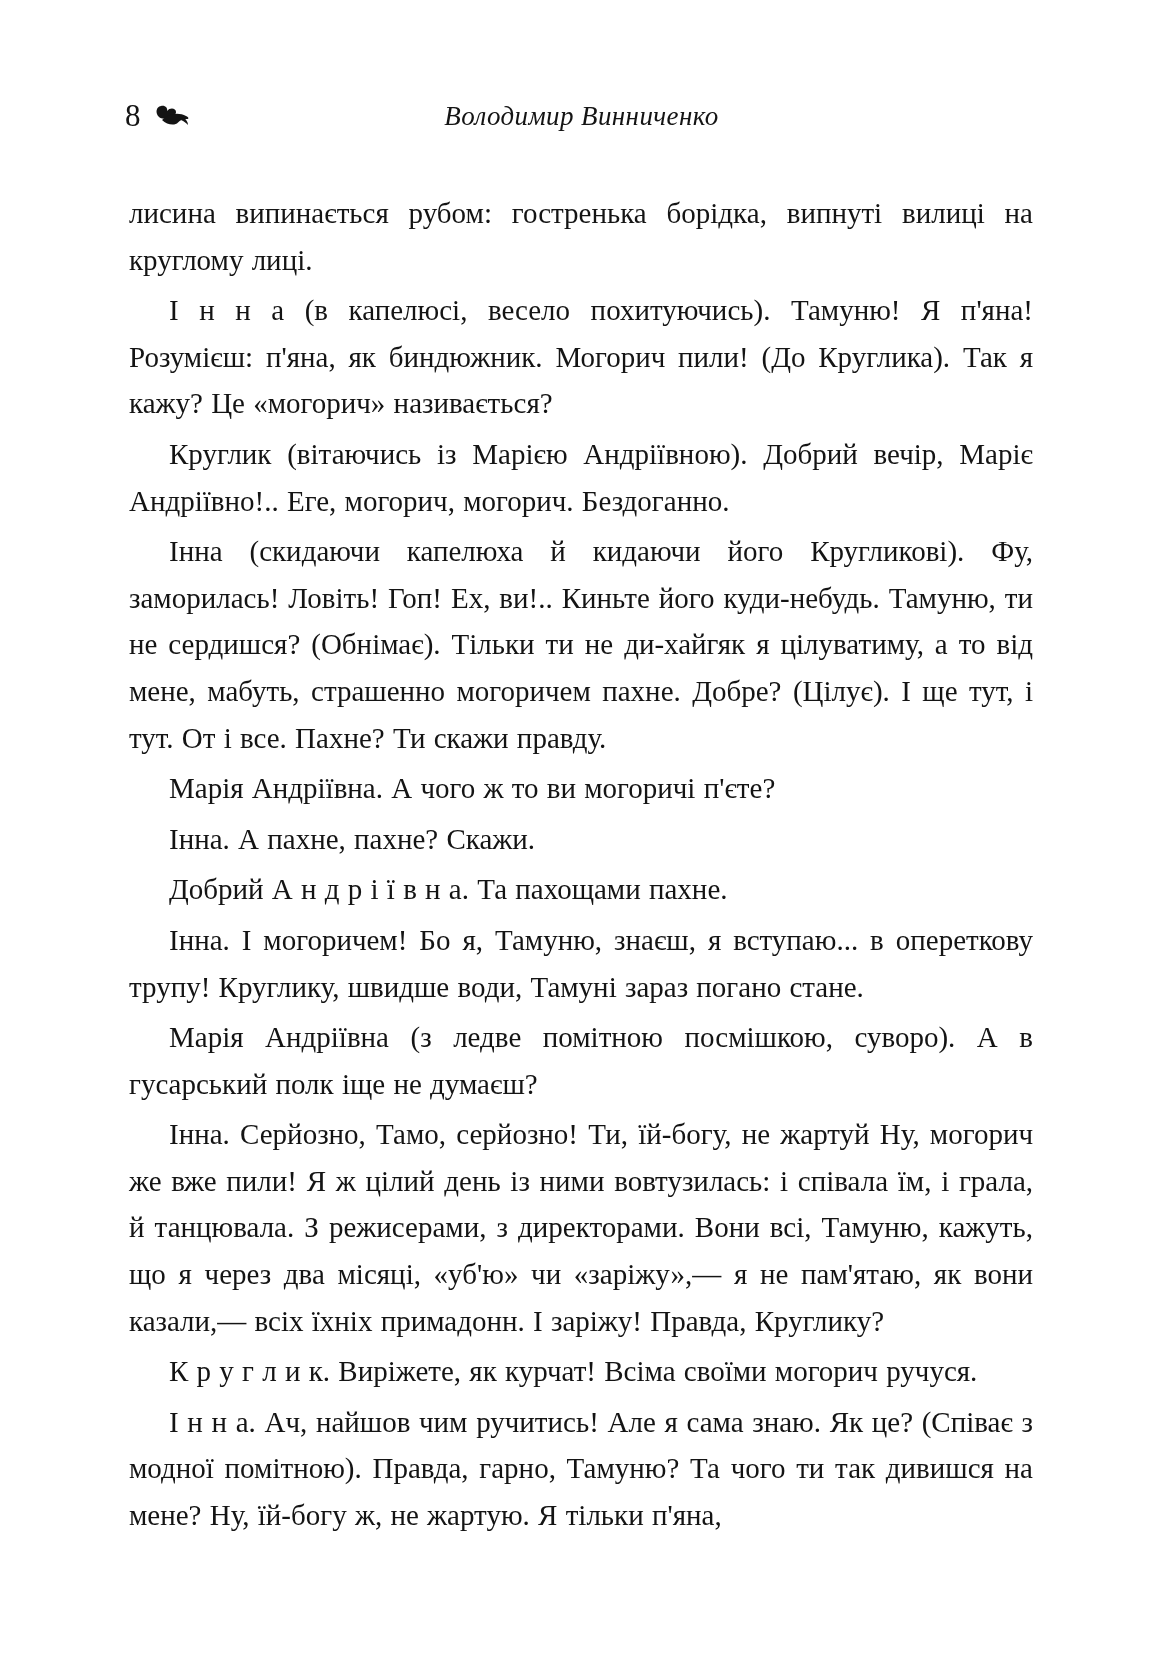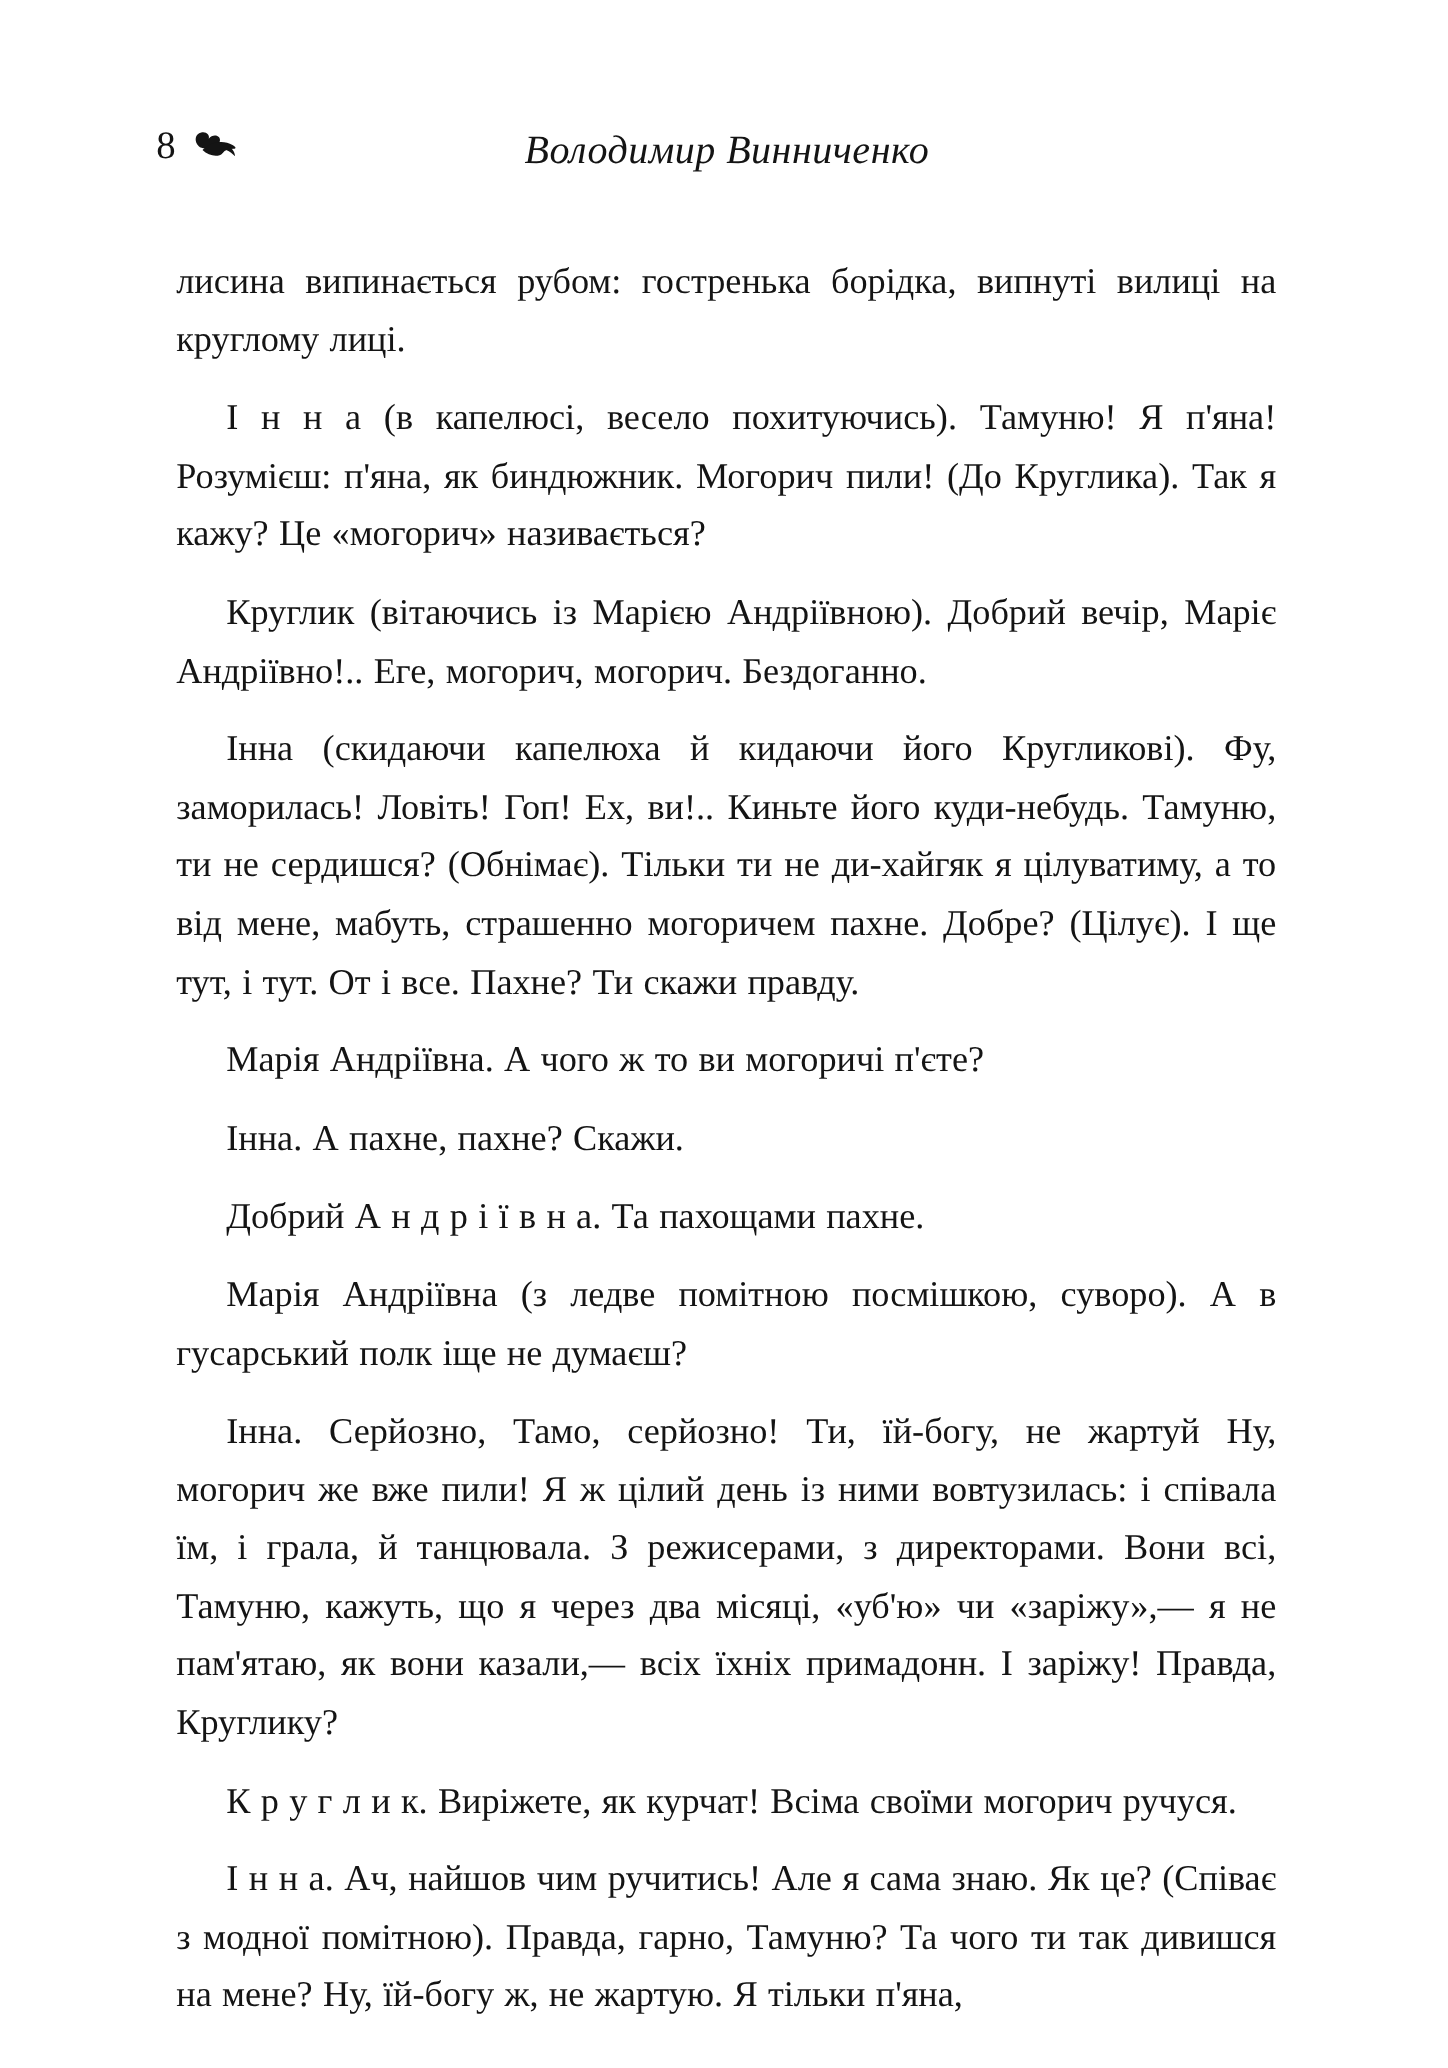--- a/index.html
+++ b/index.html
@@ -32,35 +32,35 @@
   }
   .ornament { display: inline-flex; align-items: center; }
   .ornament svg { display: block; }
   .running-title {
     position: absolute;
     left: 0;
     right: 0;
     top: 3px;
     text-align: center;
     font-style: italic;
-    font-size: 32px;
+    font-size: 27px;
     letter-spacing: 0.4px;
   }
 
   .text-block {
     position: absolute;
     left: 125px;
     top: 186px;
     width: 912px;
     font-size: 29px;
     line-height: 46.6px;
     text-align: justify;
     word-spacing: 1px;
   }
-  .para { margin: 16px; text-indent: 40px; }
+  .para { margin: 4px; text-indent: 40px; }
   .para.no-indent { text-indent: 0; }
 </style>
 </head>
 <body>
 
 <div class="page">
 
   <header class="page-header">
     <div class="folio">
       <span>8</span>
@@ -76,19 +76,20 @@
   </header>
 
   <main class="text-block">
     <p class="para no-indent">лисина випинається рубом: гостренька борідка, випнуті вилиці на круглому лиці.</p>
     <p class="para">І н н а (в капелюсі, весело похитуючись). Тамуню! Я п'яна! Розумієш: п'яна, як биндюжник. Могорич пили! (До Круглика). Так я кажу? Це «могорич» називається?</p>
     <p class="para">Круглик (вітаючись із Марією Андріївною). Добрий вечір, Маріє Андріївно!.. Еге, могорич, могорич. Бездоганно.</p>
     <p class="para">Інна (скидаючи капелюха й кидаючи його Кругликові). Фу, заморилась! Ловіть! Гоп! Ех, ви!.. Киньте його куди-небудь. Тамуню, ти не сердишся? (Обнімає). Тільки ти не ди-хайгяк я цілуватиму, а то від мене, мабуть, страшенно могоричем пахне. Добре? (Цілує). І ще тут, і тут. От і все. Пахне? Ти скажи правду.</p>
     <p class="para">Марія Андріївна. А чого ж то ви могоричі п'єте?</p>
     <p class="para">Інна. А пахне, пахне? Скажи.</p>
     <p class="para">Добрий А н д р і ї в н а. Та пахощами пахне.</p>
+    <p class="para">Інна. І могоричем! Бо я, Тамуню, знаєш, я вступаю... в опереткову трупу! Круглику, швидше води, Тамуні зараз погано стане.</p>
     <p class="para">Марія Андріївна (з ледве помітною посмішкою, суворо). А в гусарський полк іще не думаєш?</p>
     <p class="para">Інна. Серйозно, Тамо, серйозно! Ти, їй-богу, не жартуй Ну, могорич же вже пили! Я ж цілий день із ними вовтузилась: і співала їм, і грала, й танцювала. З режисерами, з директорами. Вони всі, Тамуню, кажуть, що я через два місяці, «уб'ю» чи «заріжу»,— я не пам'ятаю, як вони казали,— всіх їхніх примадонн. І заріжу! Правда, Круглику?</p>
     <p class="para">К р у г л и к. Виріжете, як курчат! Всіма своїми могорич ручуся.</p>
     <p class="para">І н н а. Ач, найшов чим ручитись! Але я сама знаю. Як це? (Співає з модної помітною). Правда, гарно, Тамуню? Та чого ти так дивишся на мене? Ну, їй-богу ж, не жартую. Я тільки п'яна,</p>
   </main>
 
 </div>
 
 </body></html>

